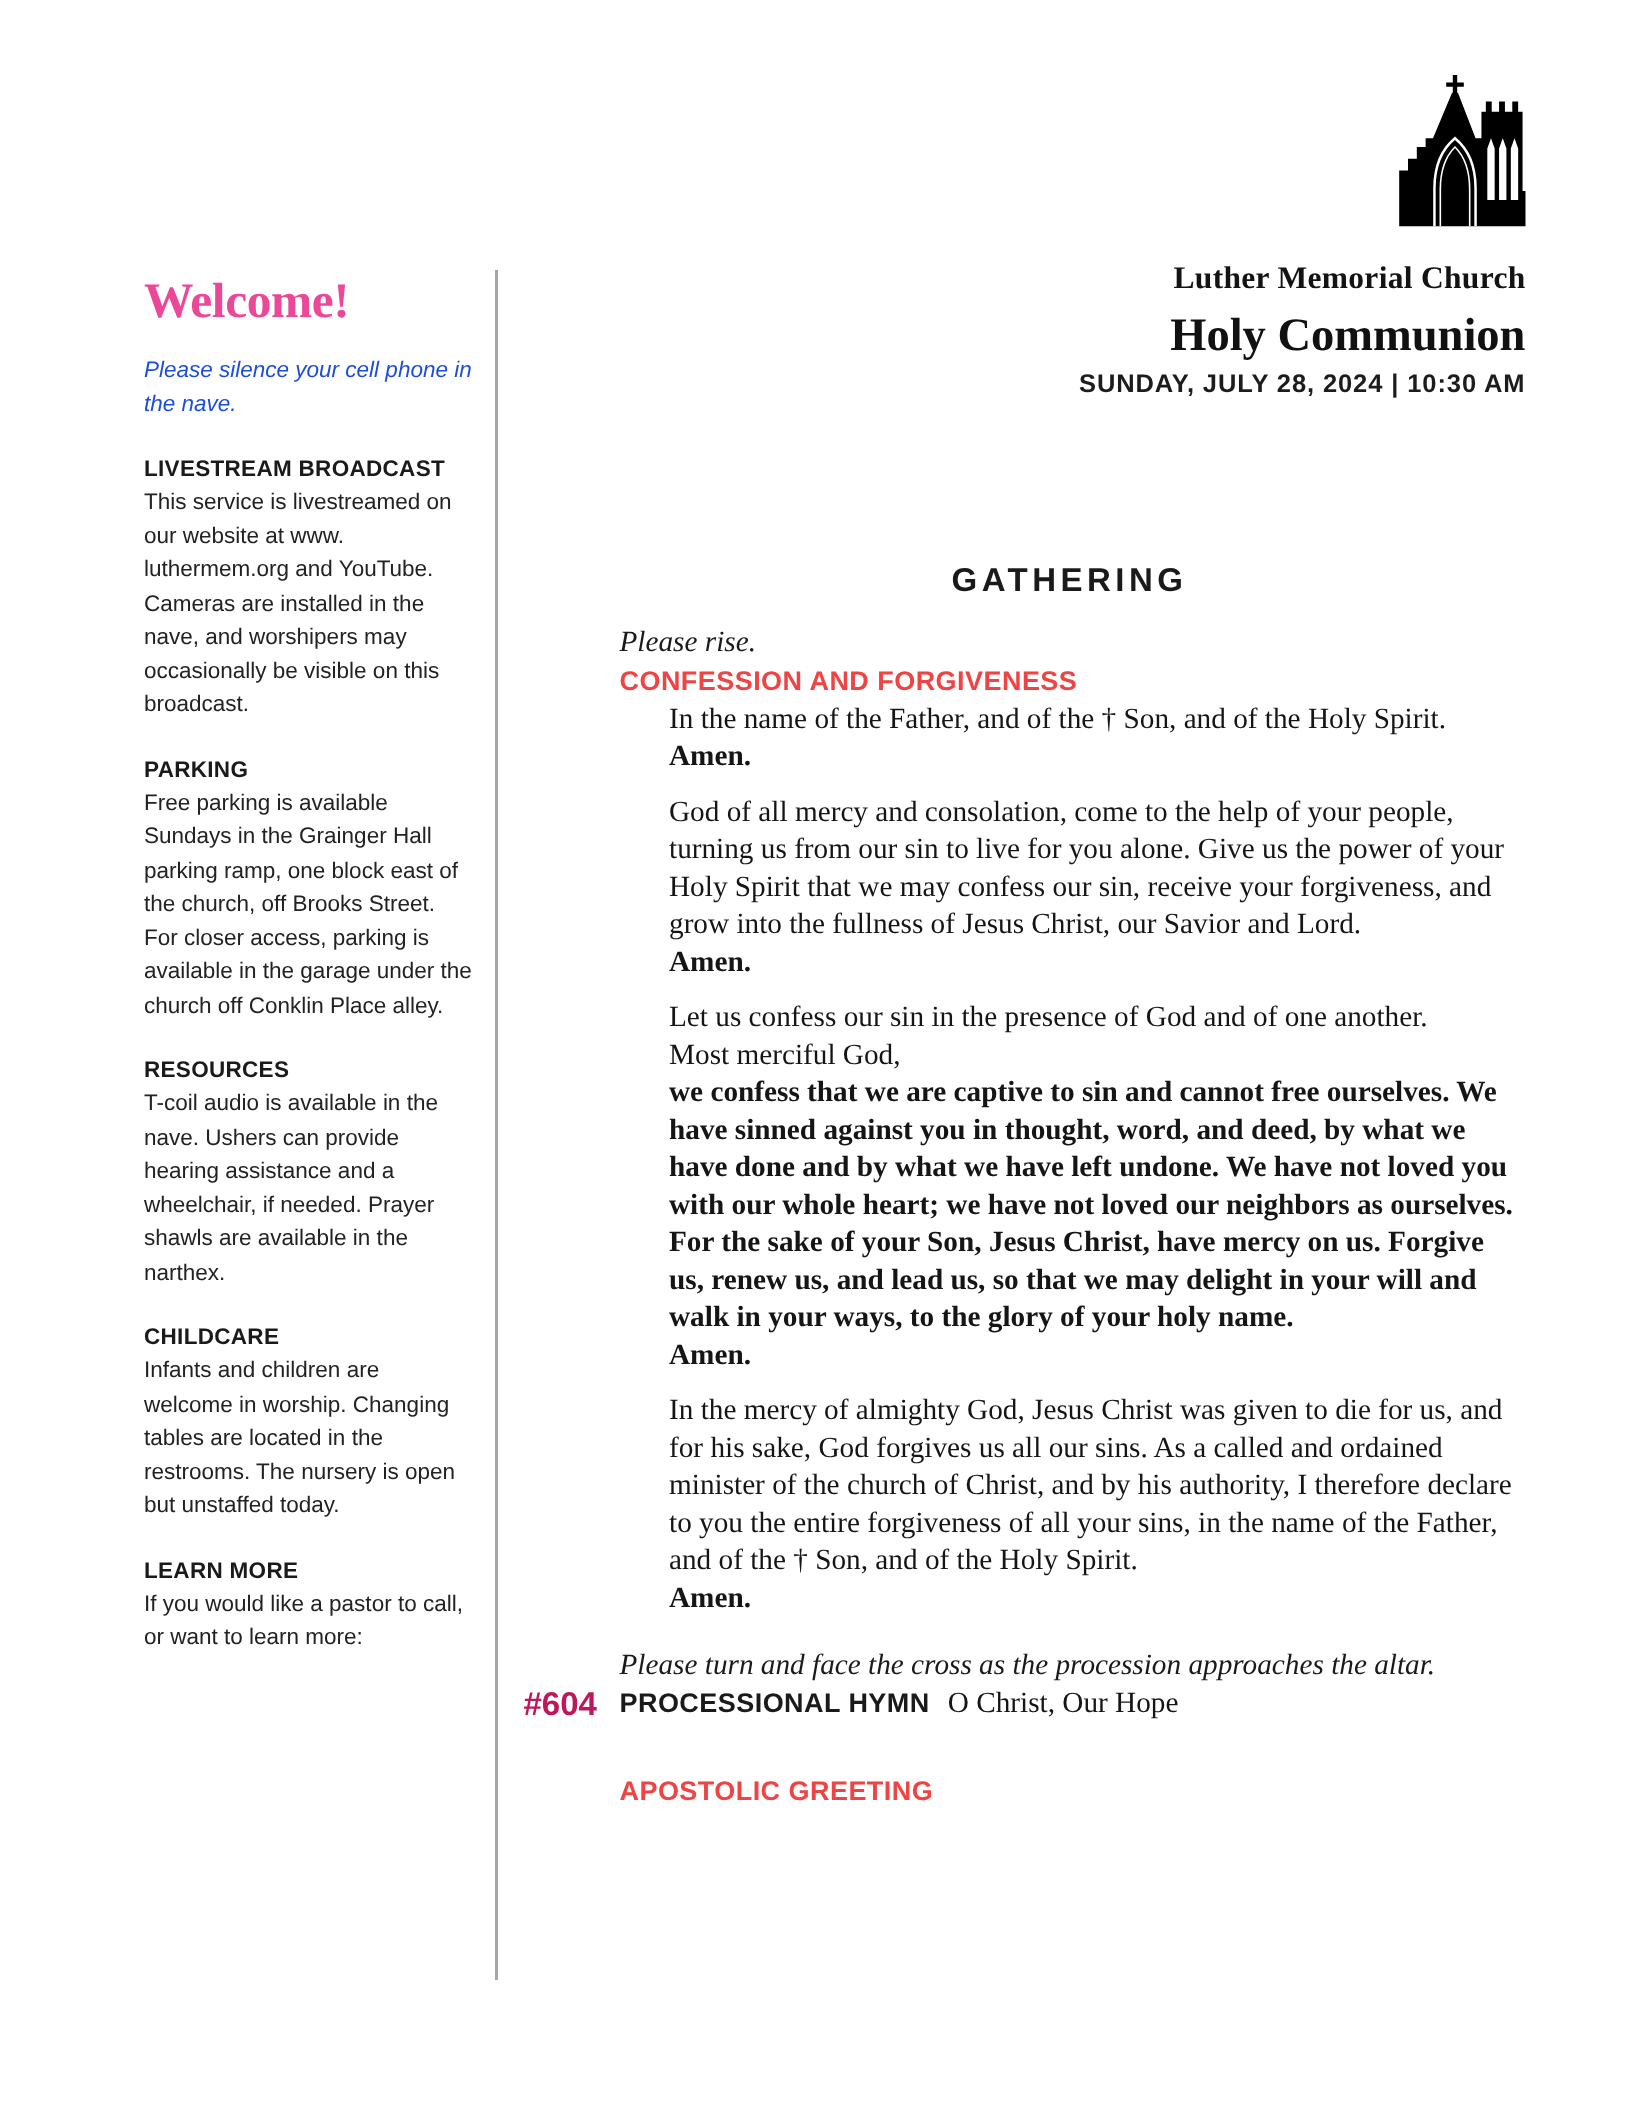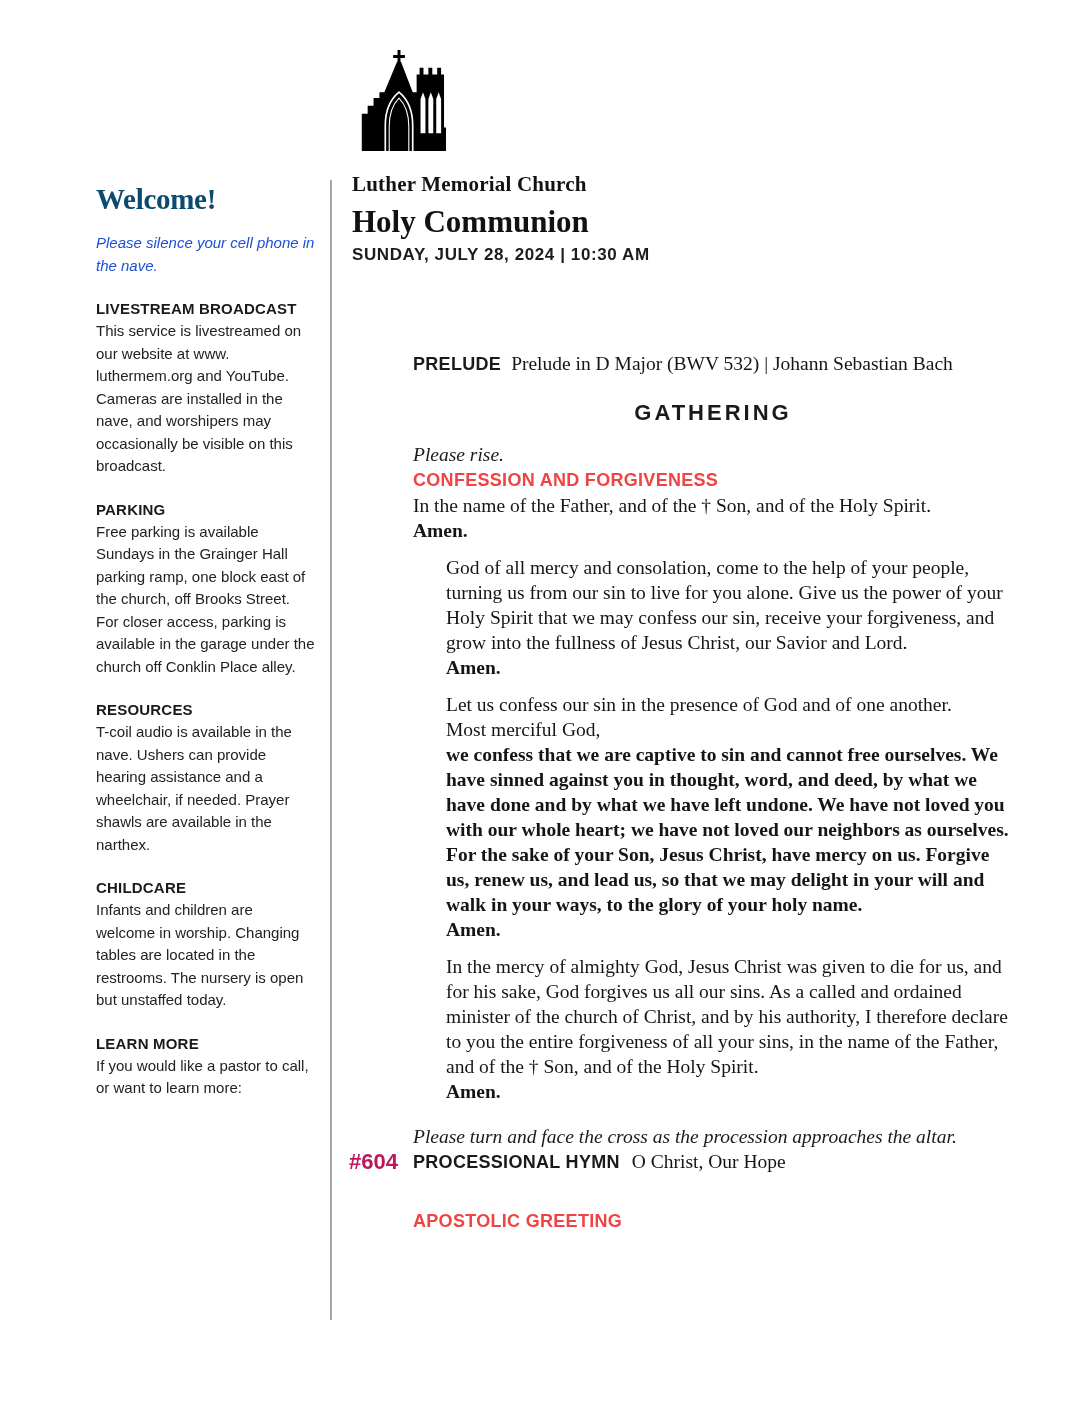--- a/index.html
+++ b/index.html
@@ -4,42 +4,42 @@
 <style>
   html,body{margin:0;padding:0;}
   body{
     width:1088px;height:1408px;background:#ffffff;position:relative;
     font-family:"Liberation Sans",sans-serif;color:#1b1b1b;
     -webkit-font-smoothing:antialiased;
   }
   .page{position:absolute;inset:0;overflow:hidden;}
 
   
-  .header{position:absolute;left:352px;top:46px;width:654px;text-align:left;}
+  .header{position:absolute;left:363px;top:46px;width:654px;text-align:right;}
   .logo{display:inline-block;width:94px;height:106px;}
   .church-name{
     font-family:"Liberation Serif",serif;font-weight:700;font-size:21px;
     color:#131313;margin-top:16px;letter-spacing:0.2px;
   }
   .service-title{
     font-family:"Liberation Serif",serif;font-weight:700;font-size:31px;
     color:#111;margin-top:7px;
   }
   .season-line{
     font-weight:700;font-size:17px;letter-spacing:1.6px;color:#1c1c1c;margin-top:10px;
   }
   .date-line{
     font-weight:700;font-size:17px;letter-spacing:0.6px;color:#1c1c1c;margin-top:5px;
   }
 
   
   .sidebar{position:absolute;left:96px;top:183px;width:220px;}
   .welcome{
-    font-family:"Liberation Serif",serif;font-weight:700;font-size:29px;
-    color:#0c4a6e;letter-spacing:-0.3px;margin:0 0 16px 0;
+    font-family:"Liberation Serif",serif;font-weight:700;font-size:33px;
+    color:#ec4899;letter-spacing:-0.3px;margin:0 0 16px 0;
   }
   .silence-note{
     font-style:italic;font-size:15px;line-height:22.5px;color:#1d4ed8;margin:0 0 8px 0;
   }
   .side-section{margin-top:21px;}
   .side-heading{font-weight:700;font-size:15px;line-height:22px;color:#1a1a1a;letter-spacing:0.2px;}
   .side-body{font-size:15px;line-height:22.5px;color:#222;}
   .side-bullets{margin:0;padding:0 0 0 34px;list-style:disc;}
   .side-bullets li{font-size:15px;line-height:22.5px;color:#222;padding-left:2px;}
 
@@ -58,21 +58,21 @@
   .prelude-line .title{margin-left:10px;}
   .gathering{
     font-family:"Liberation Sans",sans-serif;font-weight:700;font-size:22px;
     letter-spacing:3px;text-align:center;color:#1a1a1a;margin-top:22px;line-height:28px;
   }
   .rubric{font-style:italic;margin-top:15px;color:#1a1a1a;}
   .section-heading{
     font-family:"Liberation Sans",sans-serif;font-weight:700;font-size:18px;
     letter-spacing:0.3px;color:#ef4444;margin-top:1px;line-height:24px;
   }
-  .resp{margin-top:1px;}
+  .resp{margin-left:33px;margin-top:1px;}
   .block{margin-left:33px;margin-top:12px;}
   .block-lg{margin-left:33px;}
   .bold{font-weight:700;}
   .rubric2{font-style:italic;margin-top:20px;color:#1a1a1a;}
   .hymn-line{position:relative;margin-top:0;}
   .hymn-number{
     position:absolute;left:-64px;top:0;
     font-family:"Liberation Sans",sans-serif;font-weight:700;font-size:22px;color:#be185d;
   }
   .hymn-title{margin-left:12px;}
@@ -127,23 +127,20 @@
     <section class="side-section">
       <div class="side-heading">LEARN MORE</div>
       <div class="side-body">If you would like a pastor to call, or want to learn more:</div>
     </section>
   </aside>
 
   <div class="divider"></div>
 
   <main class="main">
 
-    <div class="prelude-line">
-      <span class="sans-label">PRELUDE</span><span class="title">Prelude in D Major (BWV 532) | Johann Sebastian Bach</span>
-    </div>
 
     <div class="gathering">GATHERING</div>
 
     <div class="rubric">Please rise.</div>
 
     <div class="section-heading">CONFESSION AND FORGIVENESS</div>
 
     <div class="resp">
       <div>In the name of the Father, and of the † Son, and of the Holy Spirit.</div>
       <div class="bold">Amen.</div>

